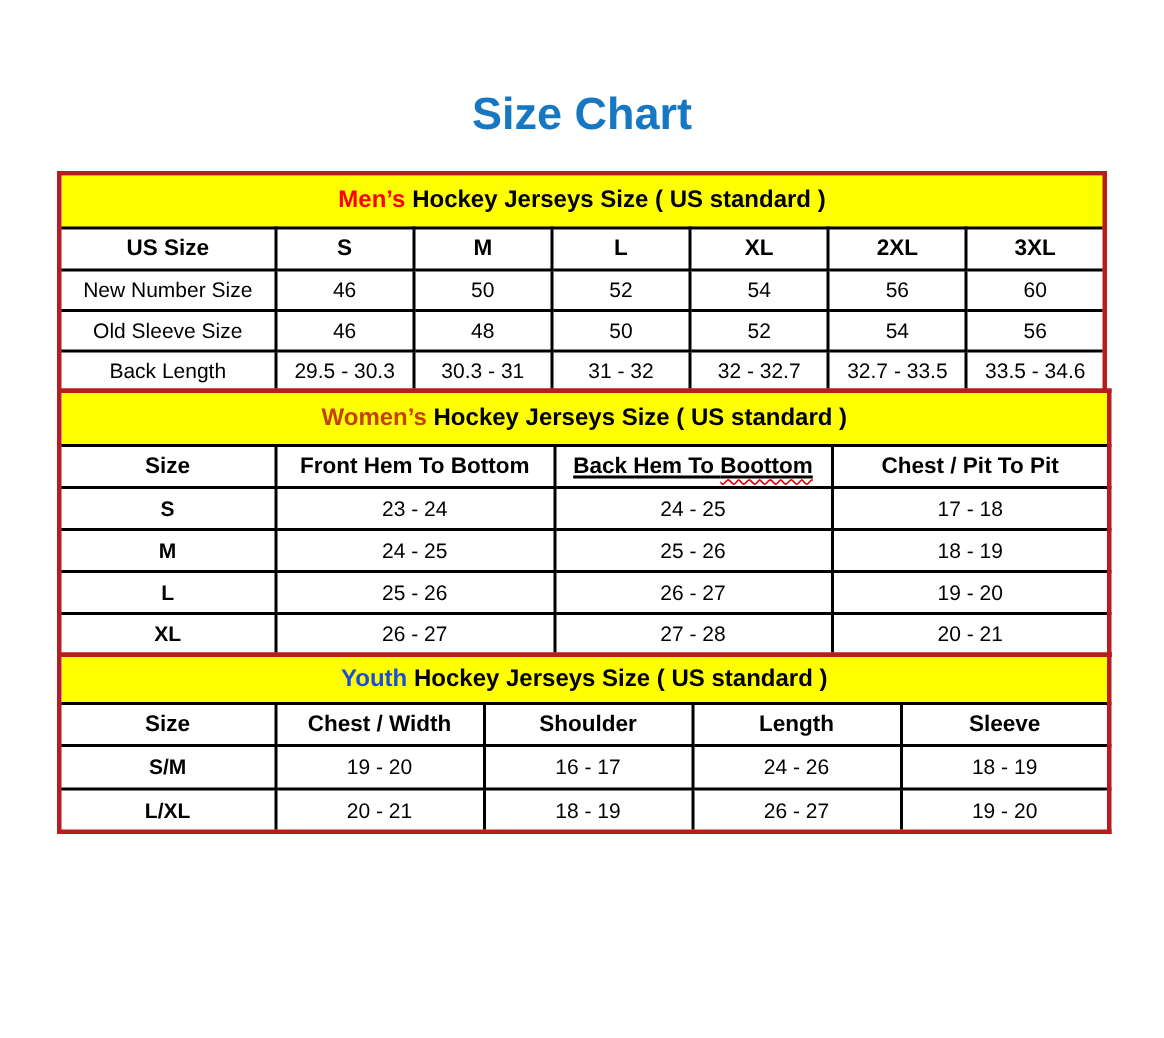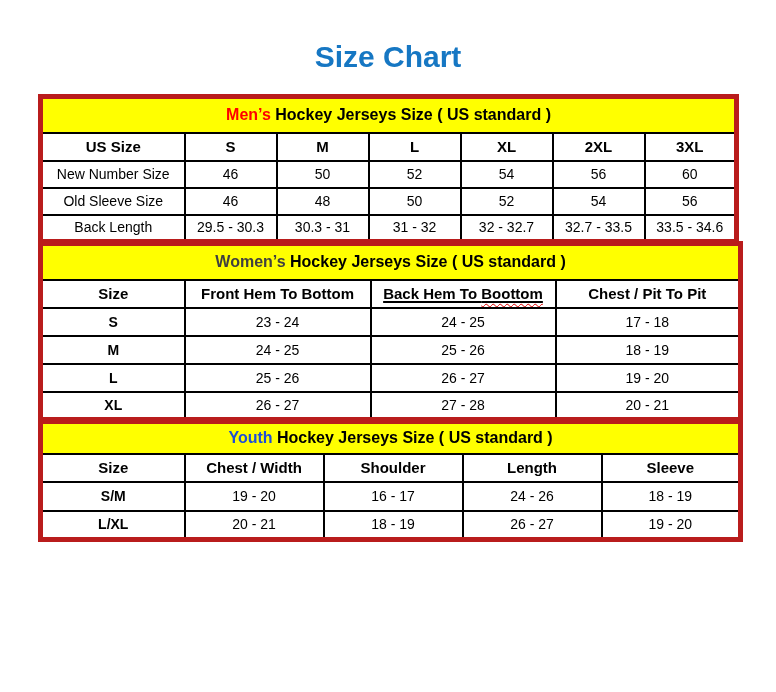--- a/index.html
+++ b/index.html
@@ -7,36 +7,36 @@
   .page {
     width: 776px;
     height: 692px;
     background: #ffffff;
     font-family: "Liberation Sans", sans-serif;
     overflow: hidden;
     position: relative;
   }
   .page-title {
     margin: 0;
-    padding-top: 40px;
+    padding-top: 60px;
     text-align: center;
     font-size: 30px;
     font-weight: bold;
     letter-spacing: 0px;
     color: #1677c3; 
   }
   .tables-wrap {
     margin: 20px 0 0 38px;
     width: 700px;
   }
   table.size-table {
     border-collapse: collapse;
     table-layout: fixed;
     width: 700px;
-    border: 5px solid #b91c1c;
+    border: 3px solid #b91c1c;
   }
   table.size-table + table.size-table {
     margin-top: -3px; 
   }
   .size-table th, .size-table td {
     border: 2px solid #000;
     text-align: center;
     vertical-align: middle;
     padding: 1px 2px;
     color: #000;
@@ -139,21 +139,21 @@
     <table class="size-table t-womens">
       <colgroup>
         <col style="width:144px">
         <col style="width:186px">
           <col style="width:185px">
           <col style="width:185px">
       </colgroup>
       <tbody>
           <tr>
         <th class="banner-cell" colspan="4" style="background: rgb(255, 255, 0);">
-          <span class="banner-highlight" style="color: #404040;">Women’s</span><span> Hockey Jerseys Size ( US standard )</span>
+          <span class="banner-highlight" style="color: #c2410c;">Women’s</span><span> Hockey Jerseys Size ( US standard )</span>
         </th>
       </tr>
       <tr class="colhead-row">
         <th>Size</th>
         <th>Front Hem To Bottom</th>
         <th>
           <span class="underlined-phrase"><span>Back Hem To </span><span class="misspelled-word">Boottom</span></span>
         </th>
         <th>Chest / Pit To Pit</th>
       </tr>

